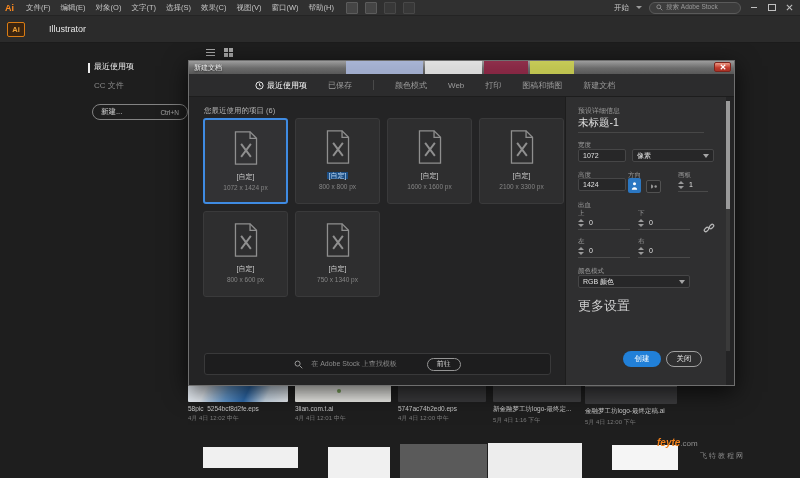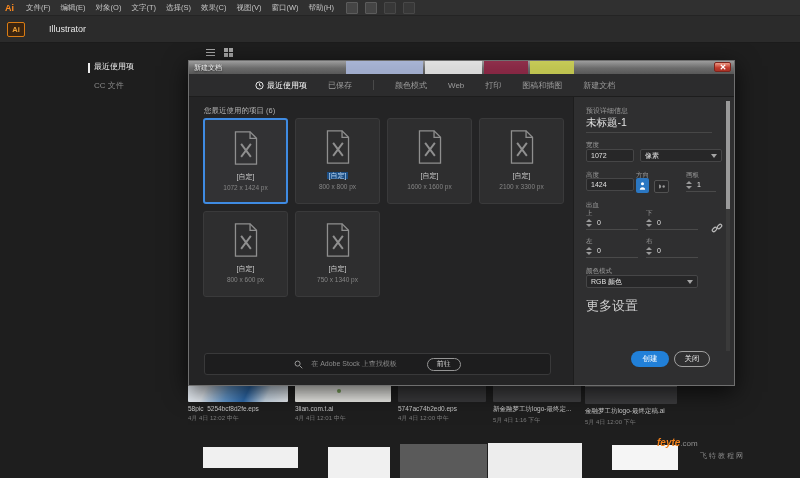--- a/index.html
+++ b/index.html
@@ -92,21 +92,21 @@
   .tile-label{font-size:7px;color:#cdcdcd;margin-top:3px;}
   .tile-size{font-size:6.5px;color:#858585;margin-top:2px;}
   .hl{background:#1c4f86;color:#bcd8f5;padding:0 2px;}
   #stock-bar{position:absolute;left:15px;top:256px;width:347px;height:22px;background:#1d1d1e;
              border:1px solid #39393a;border-radius:3px;box-sizing:border-box;
              display:flex;align-items:center;justify-content:center;gap:8px;}
   .stock-ph{font-size:7px;color:#8a8a8a;}
   .go-btn{width:34px;height:13px;border:1px solid #959595;border-radius:7px;font-size:7px;color:#d5d5d5;
           display:flex;align-items:center;justify-content:center;margin-left:22px;box-sizing:border-box;}
 
-  #dlg-right{position:absolute;top:36px;right:0;width:160px;bottom:0;background:#2f2f30;border-left:1px solid #1d1d1d;}
+  #dlg-right{position:absolute;top:36px;right:8px;width:160px;bottom:0;background:#2f2f30;border-left:1px solid #1d1d1d;}
   .lbl{position:absolute;font-size:6.5px;color:#9a9a9a;}
   .p-header{left:12px;top:9px;font-size:7px;color:#9a9a9a;}
   .p-title{position:absolute;left:12px;top:19px;font-size:10.5px;color:#e3e3e3;}
   .p-line{position:absolute;left:12px;top:35px;width:126px;height:1px;background:#474747;}
   .fld{position:absolute;background:#272728;border:1px solid #464647;border-radius:2px;height:13px;box-sizing:border-box;
        font-size:7px;color:#e0e0e0;display:flex;align-items:center;padding:0 4px;}
   .fld .chev{margin-left:auto;}
   .chev{width:0;height:0;border-left:3px solid transparent;border-right:3px solid transparent;border-top:4px solid #a5a5a5;}
   .ori{position:absolute;border-radius:2px;display:flex;align-items:center;justify-content:center;box-sizing:border-box;}
   .ori-p{left:62px;top:81px;width:13px;height:15px;background:#2b77c2;}
@@ -139,20 +139,43 @@
     <span class="menu-item">文字(T)</span>
     <span class="menu-item">选择(S)</span>
     <span class="menu-item">效果(C)</span>
     <span class="menu-item">视图(V)</span>
     <span class="menu-item">窗口(W)</span>
     <span class="menu-item">帮助(H)</span>
     <span class="mb-iconbox"></span>
     <span class="mb-iconbox"></span>
     <span class="mb-iconbox dim"></span>
     <span class="mb-iconbox dim"></span>
+    <div id="mb-right">
+      <span>开始</span>
+      <span class="caret"></span>
+      <div class="mb-search">
+        <svg width="7" height="7" viewBox="0 0 10 10">
+          <circle cx="4" cy="4" r="2.8" fill="none" stroke="#9a9a9a" stroke-width="1.2"></circle>
+          <line x1="6.2" y1="6.2" x2="9" y2="9" stroke="#9a9a9a" stroke-width="1.2"></line>
+        </svg>
+        <span>搜索 Adobe Stock</span>
+      </div>
+      <span class="winbtn">
+          <span class="wb-min"></span>
+        </span>
+      <span class="winbtn">
+          <span class="wb-max"></span>
+        </span>
+      <span class="winbtn">
+        <svg width="7" height="7" viewBox="0 0 8 8">
+          <line x1="1" y1="1" x2="7" y2="7" stroke="#c0c0c0" stroke-width="1.3"></line>
+          <line x1="7" y1="1" x2="1" y2="7" stroke="#c0c0c0" stroke-width="1.3"></line>
+        </svg>
+      </span>
+    </div>
   </div>
 
   <div id="appbar">
     <div class="ai-tile">Ai</div>
     <span class="app-name">Illustrator</span>
   </div>
   <svg class="abs" style="left:728px;top:20px;" width="13" height="13" viewBox="0 0 13 13">
     <circle cx="6.5" cy="6.5" r="2.4" fill="none" stroke="#c3c3c3" stroke-width="1.2"></circle>
     <g stroke="#c3c3c3" stroke-width="1.4">
       <line x1="6.5" y1="0.5" x2="6.5" y2="3"></line>
@@ -164,20 +187,24 @@
       <line x1="10.7" y1="2.3" x2="9" y2="4"></line>
         <line x1="4" y1="9" x2="2.3" y2="10.7"></line>
     </g>
   </svg>
   <div class="help-circle">?</div>
   <div class="avatar"></div>
 
   <div class="abs sb-ind"></div>
   <div class="abs sb-recent">最近使用项</div>
   <div class="abs sb-cc">CC 文件</div>
+  <div class="abs sb-btn" style="top:104px;">
+    <span>新建...</span>
+    <span class="sb-sc">Ctrl+N</span>
+  </div>
   <div class="abs hamb"></div>
   <svg class="abs gridic" width="9" height="9" viewBox="0 0 9 9">
     <g fill="#a8a8a8">
       <rect x="0" y="0" width="4" height="4"></rect>
         <rect x="5" y="0" width="4" height="4"></rect>
       <rect x="0" y="5" width="4" height="4"></rect>
         <rect x="5" y="5" width="4" height="4"></rect>
     </g>
   </svg>
 

